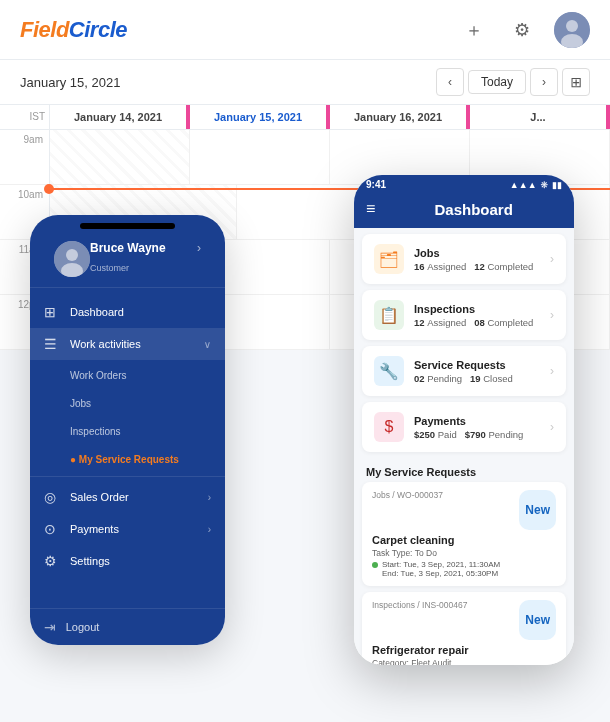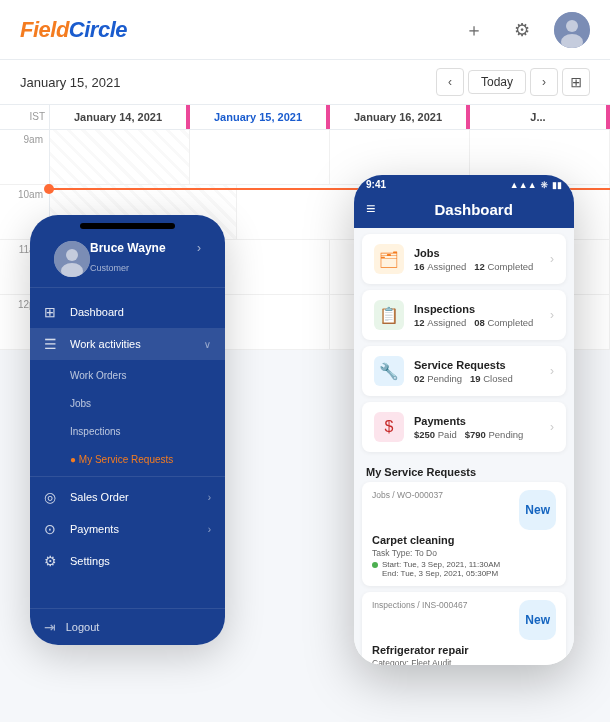--- a/index.html
+++ b/index.html
@@ -286,21 +286,21 @@
     .mobile-nav-chevron { color: rgba(255,255,255,0.5); font-size: 10px; }
 
     .mobile-sub-item {
       padding: 5px 14px 5px 40px;
       cursor: pointer;
     }
     .mobile-sub-label {
       color: rgba(255,255,255,0.7);
       font-size: 10px;
     }
-    .mobile-sub-label.highlight { color: #f47c20; font-weight: 400; }
+    .mobile-sub-label.highlight { color: #f47c20; font-weight: 700; }
 
     .mobile-divider { height: 1px; background: rgba(255,255,255,0.1); margin: 4px 0; }
 
     .mobile-logout {
       display: flex;
       align-items: center;
       padding: 10px 14px;
       gap: 10px;
       border-top: 1px solid rgba(255,255,255,0.1);
       cursor: pointer;

